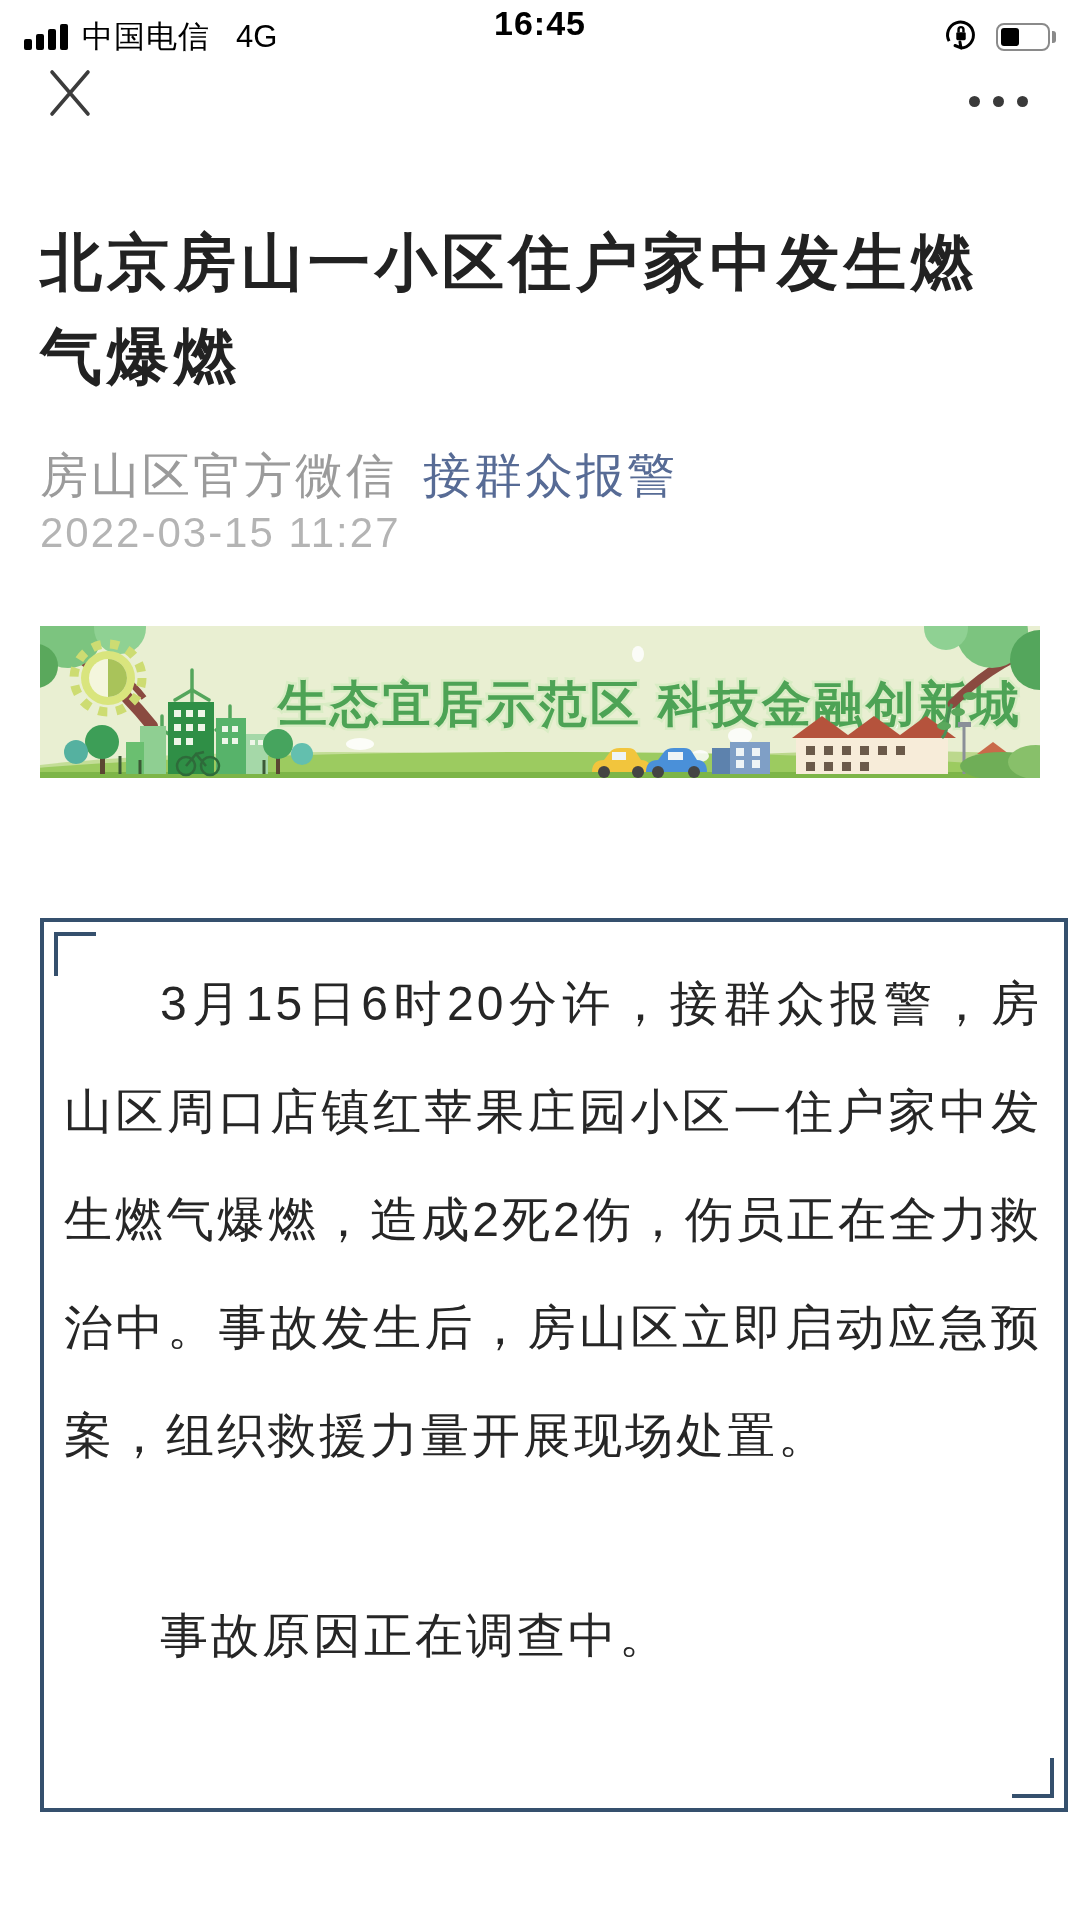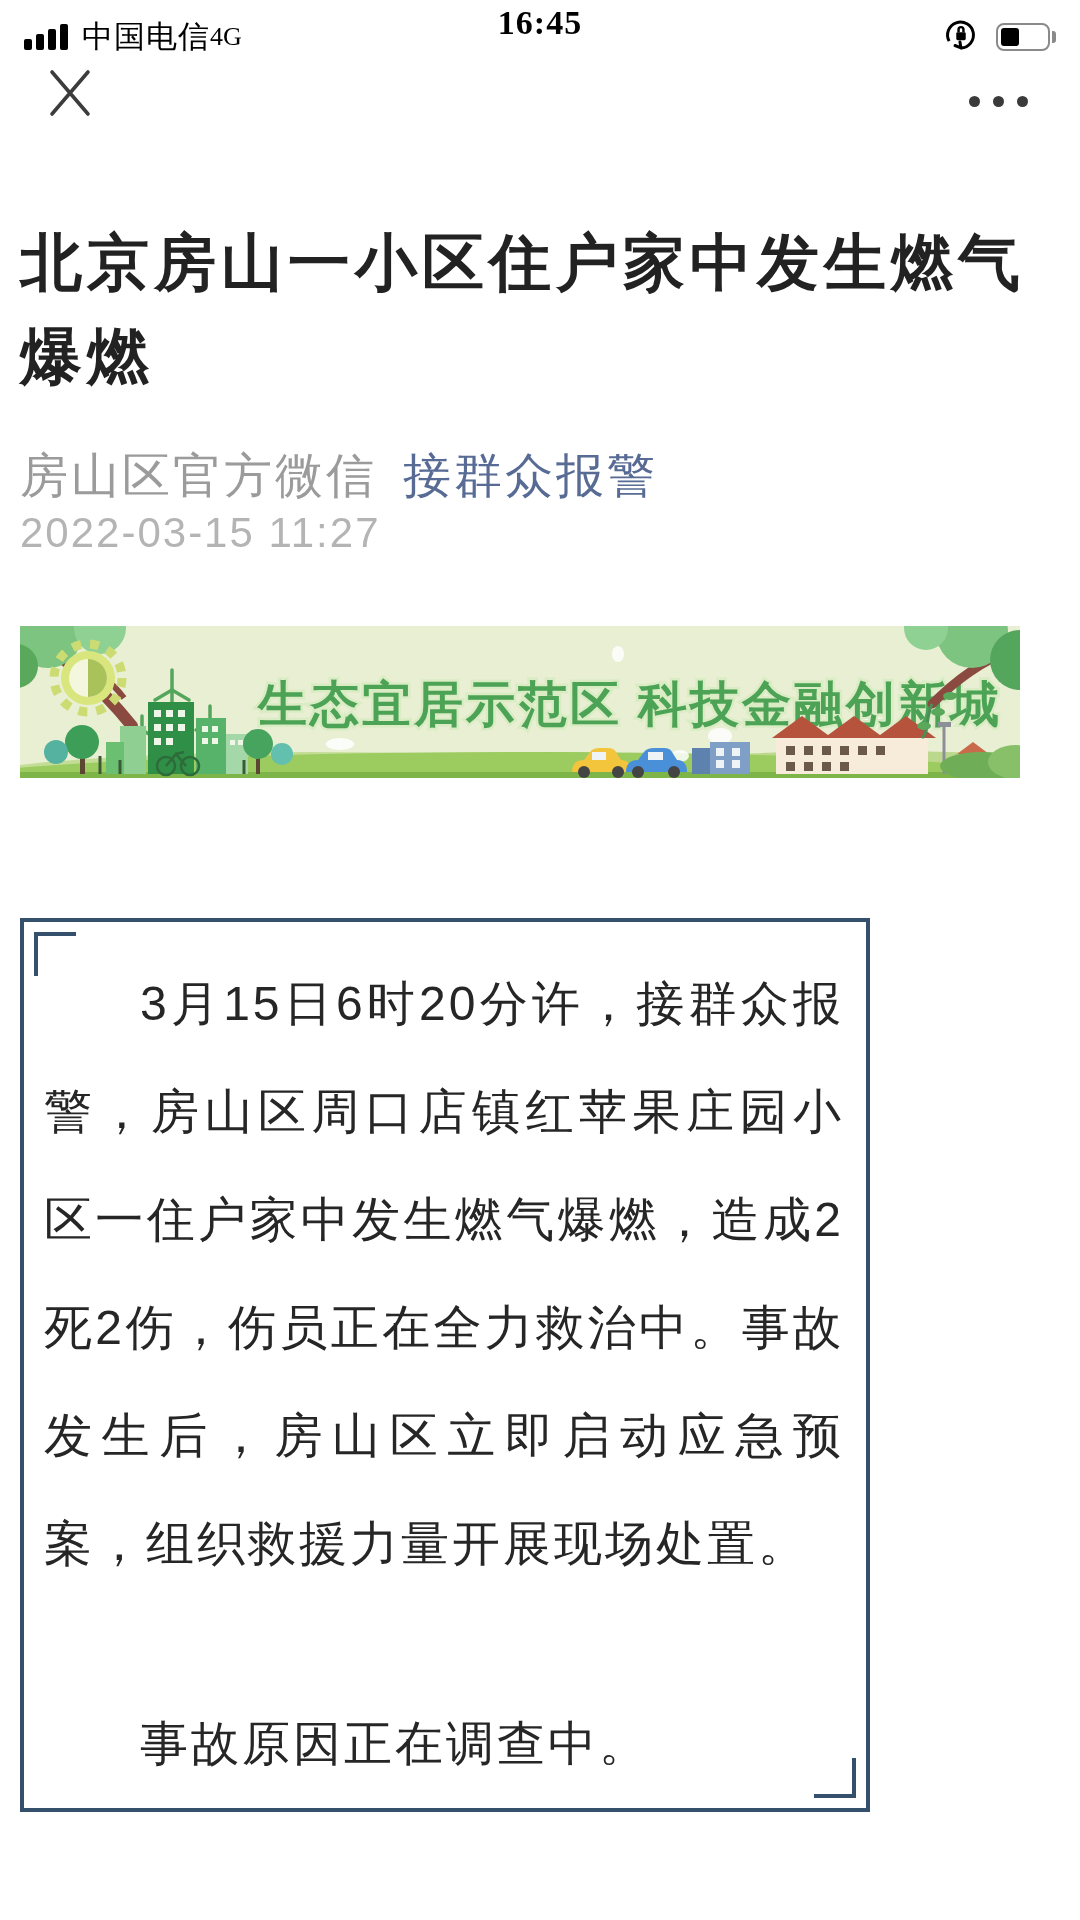--- a/index.html
+++ b/index.html
@@ -6,28 +6,28 @@
   html,body { margin:0; padding:0; }
   body {
     width:1080px; height:1920px; background:#ffffff; overflow:hidden;
     font-family:"Liberation Sans","DejaVu Sans",sans-serif;
     position:relative;
   }
 
   
   .status-bar {
     height:60px; display:flex; align-items:center;
-    padding:14px 24px 0 24px; position:relative; color:#000;font-family:Liberation Serif, serif;
+    padding:14px 24px 0 24px; position:relative; color:#000;
   }
   .signal { display:inline-flex; align-items:flex-end; gap:4px; margin-right:14px; }
   .signal i { display:block; width:8px; background:#000; border-radius:2px; }
   .signal i:nth-child(1){height:11px;} .signal i:nth-child(2){height:16px;}
   .signal i:nth-child(3){height:21px;} .signal i:nth-child(4){height:26px;}
   .carrier { font-size:31px; letter-spacing:1px; }
-  .network { font-size:26px; }
+  .network { font-size:31px; margin-left:26px; }
   .sb-time {
     position:absolute; left:50%; transform:translateX(-50%); top:4px;
     font-size:34px; font-weight:700; letter-spacing:1px;
   }
   .sb-right { margin-left:auto; display:flex; align-items:center; gap:14px; }
   .battery { display:flex; align-items:center; }
   .battery-body {
     width:54px; height:28px; border:2.5px solid #8a8a8a; border-radius:8px;
     padding:3px; display:flex;
   }
@@ -40,37 +40,37 @@
     position:absolute; left:40px; top:2px; width:60px; height:60px;
     background:none; border:none; padding:4px; cursor:pointer;
   }
   .more-btn {
     position:absolute; right:46px; top:30px; background:none; border:none;
     display:flex; gap:13px; padding:6px; cursor:pointer;
   }
   .more-btn i { width:11px; height:11px; border-radius:50%; background:#3a3a3a; display:block; }
 
   
-  .article { padding:0 20px; }
+  .article { padding:0 40px; }
   .article-title {
     margin:36px 0 0 0; font-size:62px; line-height:94px; font-weight:700;
     color:#222222; letter-spacing:5px;
   }
   .byline { margin-top:44px; font-size:48px; line-height:56px; display:flex; gap:26px; }
   .author { color:#9b9b9b; letter-spacing:3px; }
   .account { color:#576b95; text-decoration:none; letter-spacing:3px; cursor:pointer; }
   .pub-date { font-size:42px; line-height:58px; color:#b4b4b4; letter-spacing:2px; }
 
   
   .banner { margin:64px 16px 0 0; width:1000px; height:152px; }
   .banner svg { display:block; width:1000px; height:152px; }
 
   
   .quote-box {
-    position:relative; margin-top:140px; width:850px; height:894px;
+    position:relative; margin-top:140px; width:1028px; height:894px;
     border:4px solid #35506d; background:#fff; padding:28px 22px 0 20px;
   }
   .quote-box p {
     margin:0; font-size:48px; line-height:108px; color:#262626;
     text-align:justify; text-justify:inter-character;
     text-indent:2em; letter-spacing:3px;
   }
   .quote-box p + p { margin-top:92px; }
   .corner-tl {
     position:absolute; top:10px; left:10px; width:42px; height:44px;

